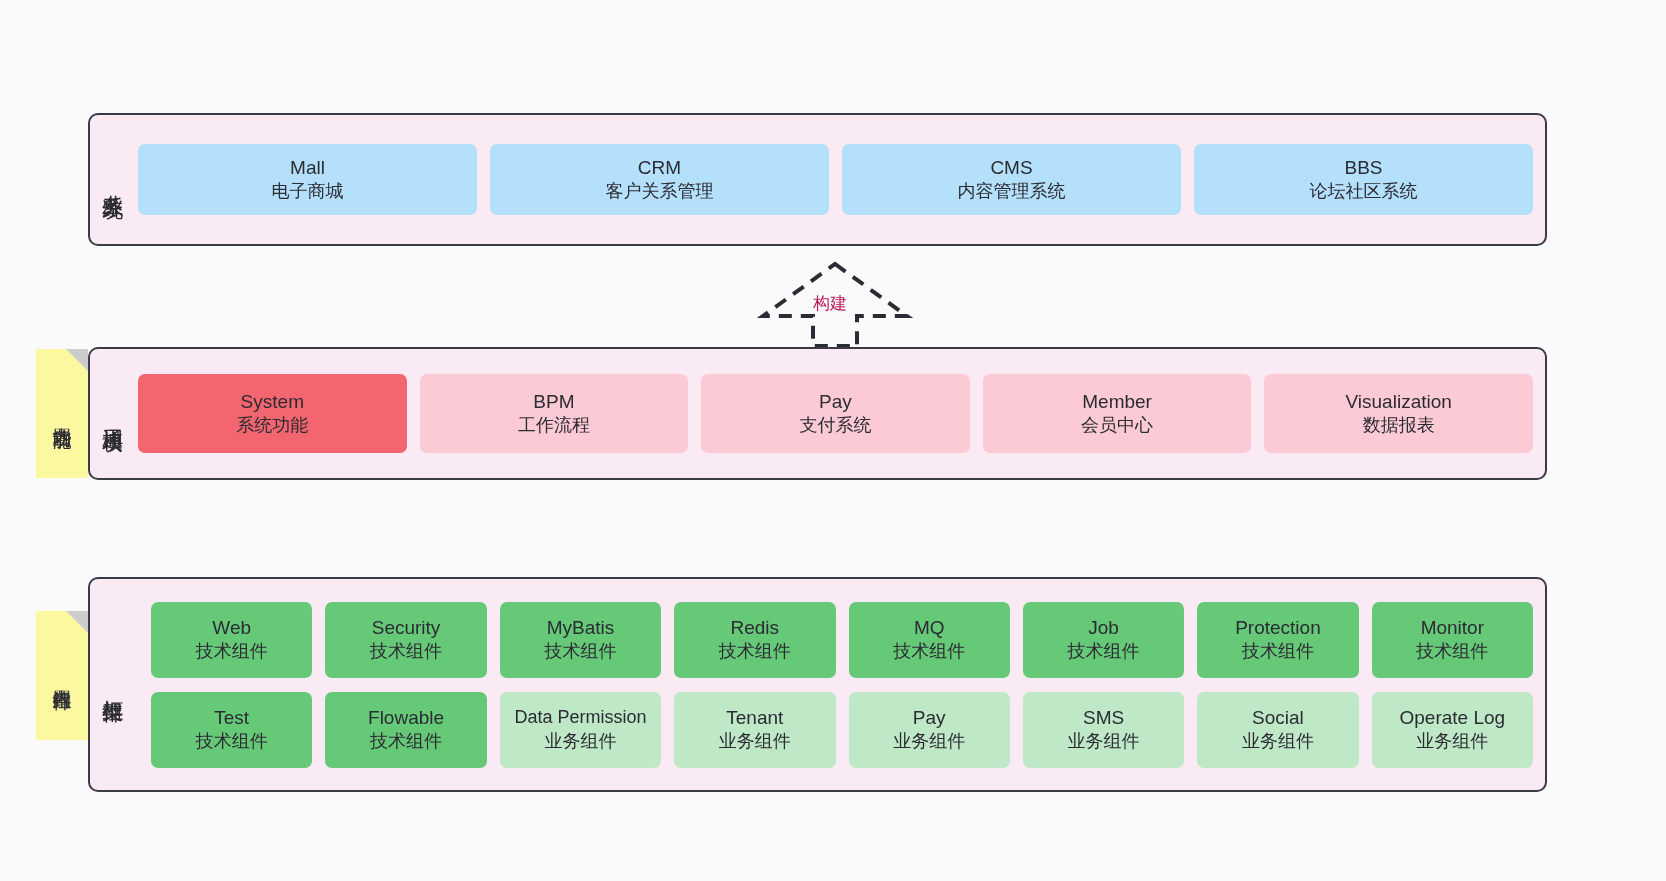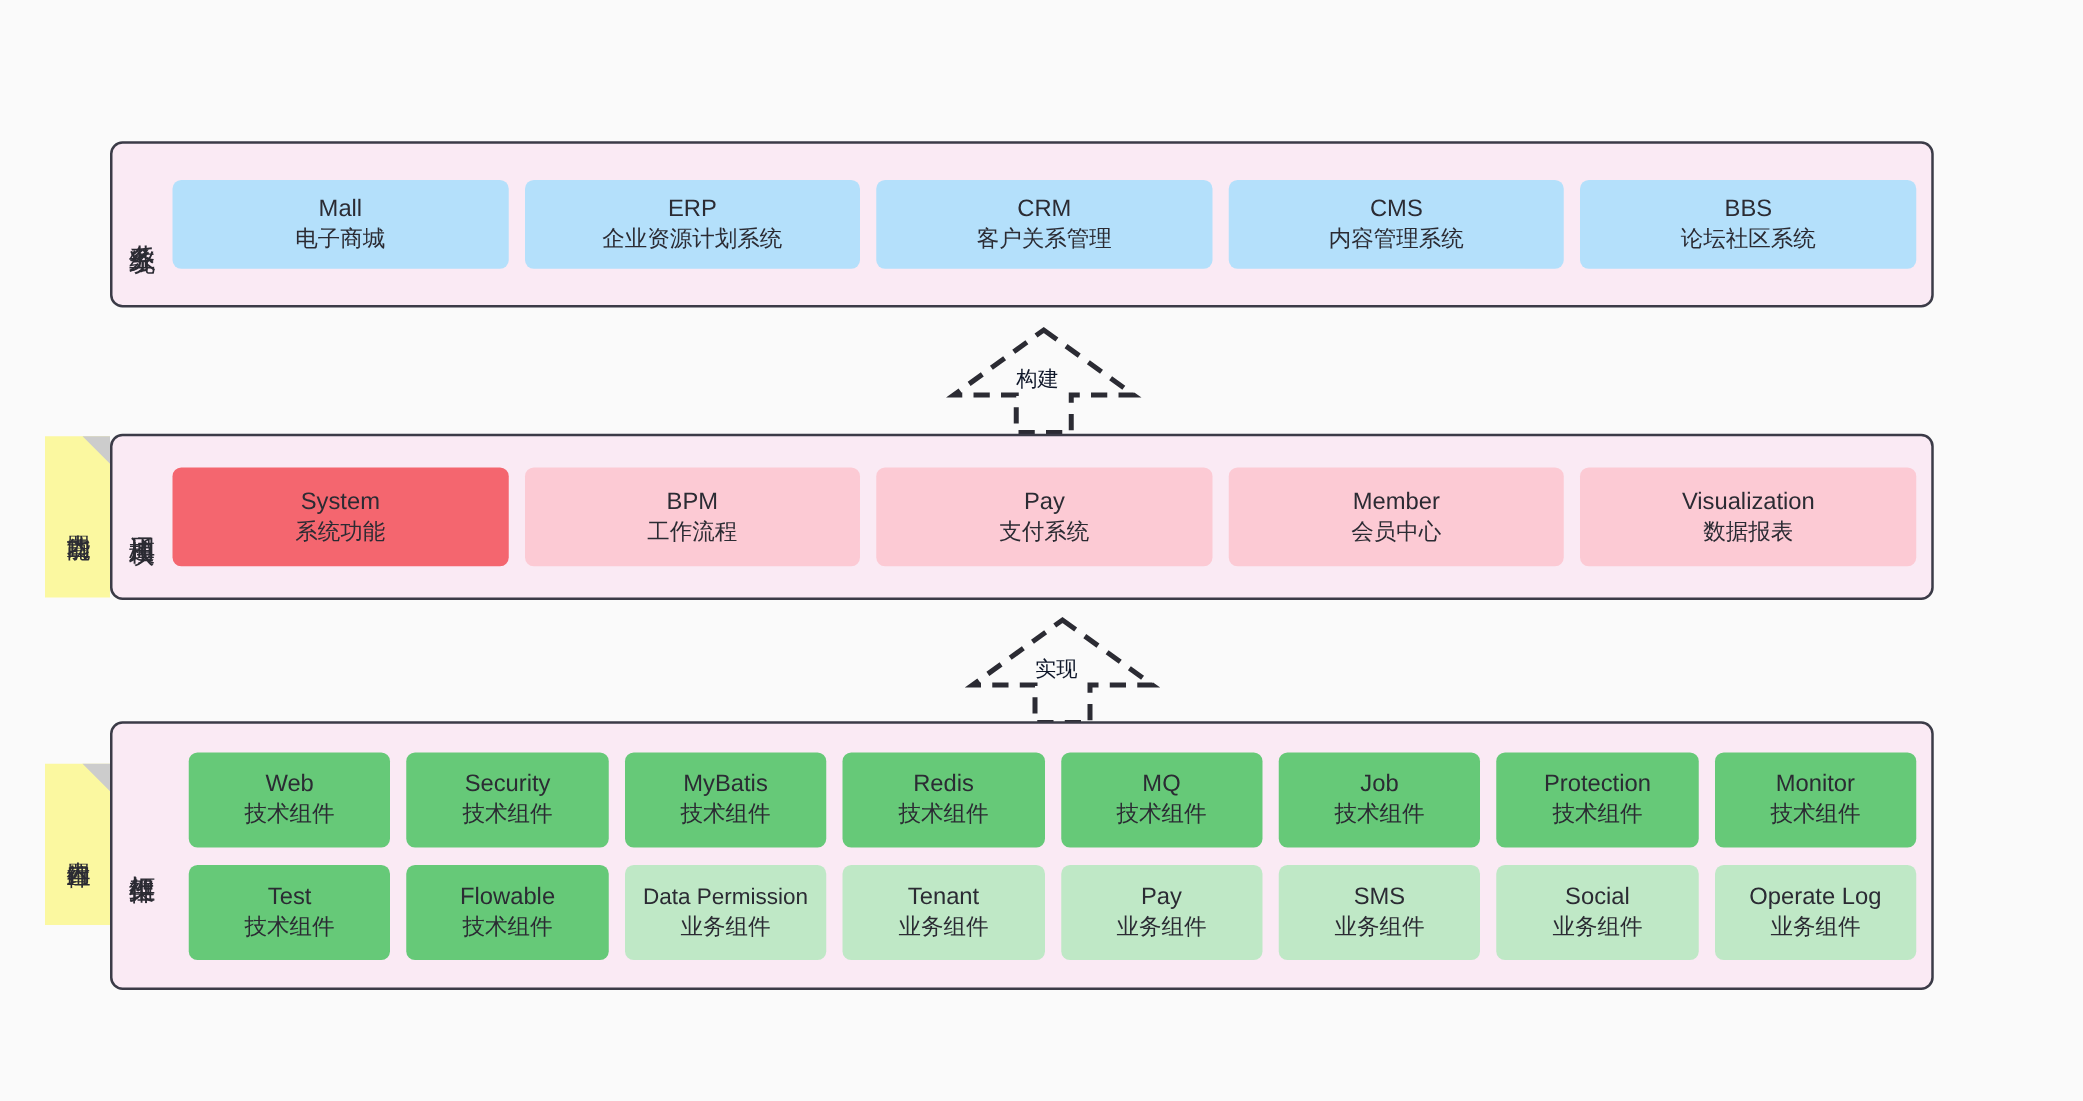--- a/index.html
+++ b/index.html
@@ -114,21 +114,21 @@
     border-top: 22px solid #cccccc;
   }
   #note-common { left: 36px; top: 349px; width: 52px; height: 129px; }
   #note-framework { left: 36px; top: 611px; width: 52px; height: 129px; }
 
   
   .arrow-wrap { position: absolute; }
   .arrow-label {
     position: absolute;
     font-size: 17px;
-    color: #0f172a;
+    color: #be185d;
     background: transparent;
     white-space: nowrap;
     user-select: none;
   }
   #arrow-build { left: 755px; top: 258px; width: 160px; height: 90px; }
   #arrow-build .arrow-label { left: 58px; top: 34px; }
   #arrow-impl  { left: 770px; top: 490px; width: 160px; height: 90px; }
   #arrow-impl .arrow-label  { left: 58px; top: 34px; }
 </style>
 </head>
@@ -138,24 +138,20 @@
 
   <div class="layer" id="layer-business">
     <div class="layer-title">业务系统</div>
     <div class="layer-body">
       <div class="row">
         <div class="card blue">
           <span class="en">Mall</span>
           <span class="cn">电子商城</span>
         </div>
         <div class="card blue">
-          <span class="en">ERP</span>
-          <span class="cn">企业资源计划系统</span>
-        </div>
-        <div class="card blue">
           <span class="en">CRM</span>
           <span class="cn">客户关系管理</span>
         </div>
         <div class="card blue">
           <span class="en">CMS</span>
           <span class="cn">内容管理系统</span>
         </div>
         <div class="card blue">
           <span class="en">BBS</span>
           <span class="cn">论坛社区系统</span>
@@ -197,26 +193,20 @@
           <span class="cn">会员中心</span>
         </div>
         <div class="card pink">
           <span class="en">Visualization</span>
           <span class="cn">数据报表</span>
         </div>
       </div>
     </div>
   </div>
 
-  <div class="arrow-wrap" id="arrow-impl">
-    <svg width="160" height="90" viewBox="0 0 160 90">
-      <path d="M80 6 L152 58 L102 58 L102 88 L58 88 L58 58 L8 58 Z" fill="none" stroke="#2b2b33" stroke-width="4" stroke-dasharray="13 9" stroke-linejoin="miter" stroke-linecap="butt"></path>
-    </svg>
-    <span class="arrow-label">实现</span>
-  </div>
 
   <div class="note" id="note-framework">
     <span>内置组件</span>
     <span class="fold"></span>
   </div>
 
   <div class="layer" id="layer-framework">
     <div class="layer-title">框架组件</div>
     <div class="layer-body">
 

